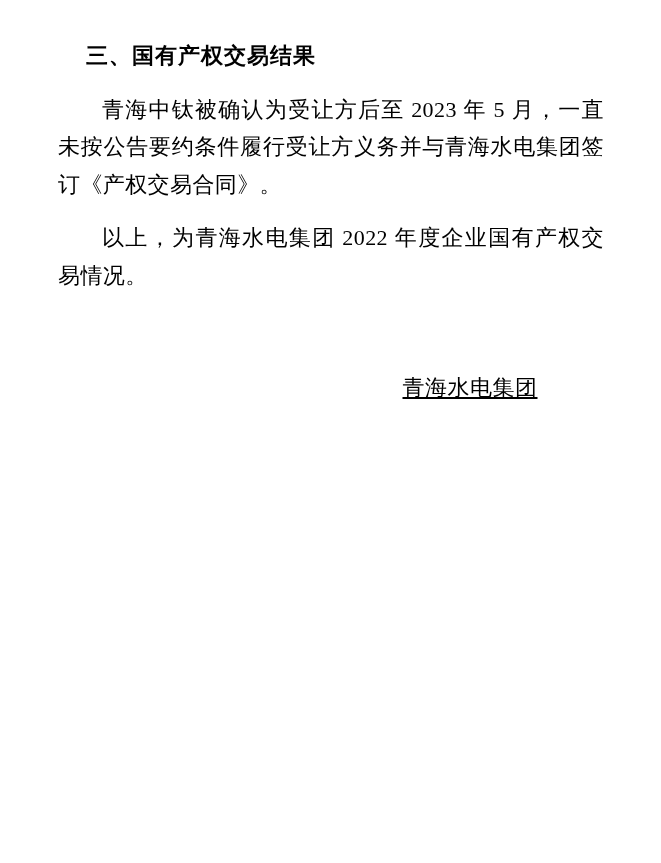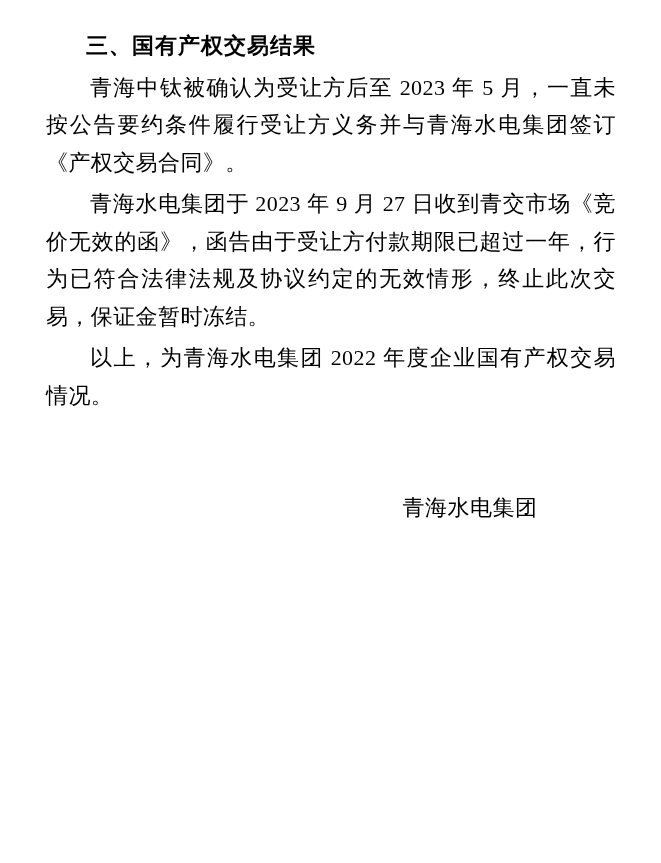--- a/index.html
+++ b/index.html
@@ -6,68 +6,68 @@
     margin: 0;
     padding: 0;
     background: #ffffff;
   }
   .page {
     position: relative;
     width: 661px;
     height: 804px;
     background: #ffffff;
     box-sizing: border-box;
-    padding: 27px 41px 0 42px;
+    padding: 37px 41px 0 42px;
     color: #000000;
     overflow: hidden;
   }
   .doc-text {
     font-family: "Liberation Serif", "DejaVu Serif", serif;
     font-size: 22px;
     line-height: 37.5px;
     color: #000000;
   }
   .doc-heading {
     font-family: "Liberation Sans", "DejaVu Sans", sans-serif;
     font-weight: bold;
     font-size: 22px;
     line-height: 37.5px;
     margin: 0;
     text-indent: 2em;
     text-align: left;
     letter-spacing: 1px;
   }
   .doc-paragraph {
-    margin: 4px;
+    margin: 16px;
     text-indent: 2em;
     text-align: justify;
     text-justify: inter-ideograph;
     letter-spacing: 0.4px;
   }
   .signature-block {
     margin-top: 75px;
     margin-left: auto;
     width: 300px;
     text-align: center;
   }
   .signature-line {
     margin: 4px;
     line-height: 37.5px;
     letter-spacing: 0.5px;
+    text-decoration: underline;
   }
 </style>
 </head>
 <body>
 
 <div class="page doc-text">
   <h3 class="doc-heading">三、国有产权交易结果</h3>
 
   <p class="doc-paragraph">青海中钛被确认为受让方后至 2023 年 5 月，一直未按公告要约条件履行受让方义务并与青海水电集团签订《产权交易合同》。</p>
 
 
-  <p class="doc-paragraph">青海水电集团于 2023 年 9 月 27 日收到青交市场《竞价无效的函》，函告由于受让方付款期限已超过一年，行为已符合法律法规及协议约定的无效情形，终止此次交易，保证金暂时冻结。</p>
 
   <p class="doc-paragraph">以上，为青海水电集团 2022 年度企业国有产权交易情况。</p>
 
   <div class="signature-block">
     <p class="signature-line">青海水电集团</p>
   </div>
 </div>
 
 </body></html>

